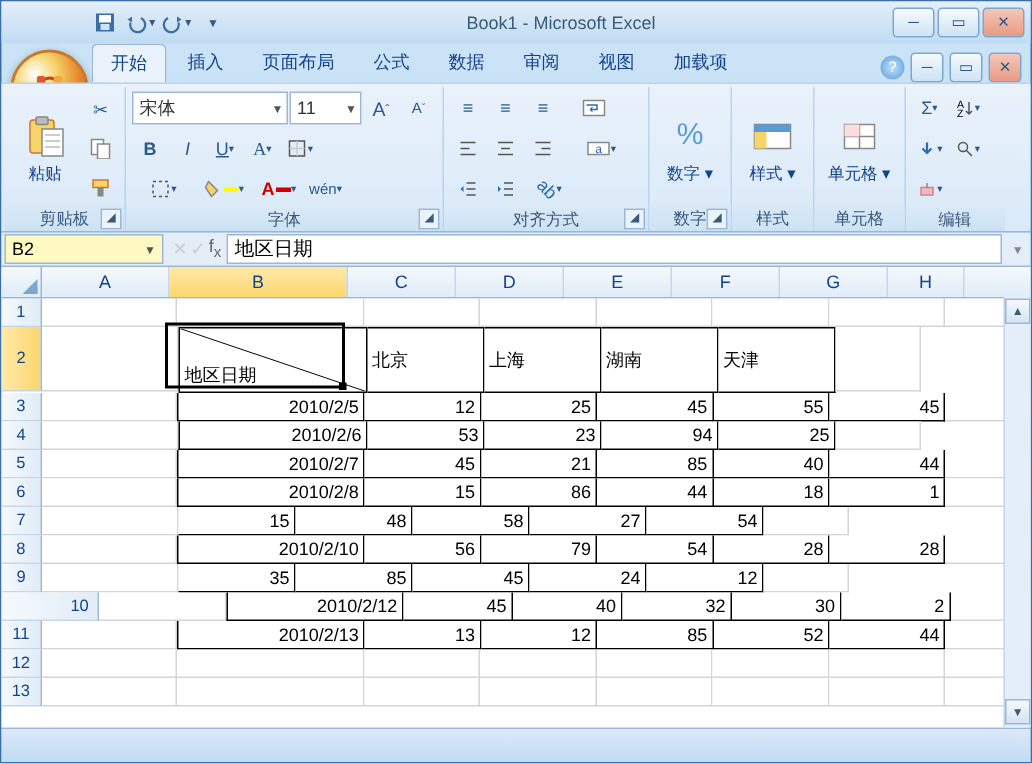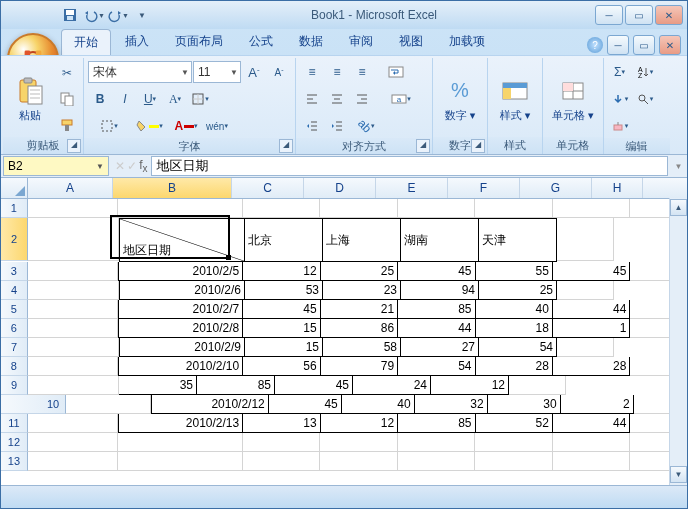--- a/index.html
+++ b/index.html
@@ -484,22 +484,22 @@
           <div class="cell tb num" style="width: 71px; height: 18px;">15</div>
           <div class="cell tb num" style="width: 71px; height: 18px;">86</div>
           <div class="cell tb num" style="width: 71px; height: 18px;">44</div>
           <div class="cell tb num" style="width: 71px; height: 18px;">18</div>
           <div class="cell tb num" style="width: 71px; height: 18px;">1</div>
           <div class="cell" style="width: 50px; height: 18px;"></div>
         </div>
         <div class="row">
           <div class="rowhead" style="height: 18px;">7</div>
           <div class="cell" style="width: 84px; height: 18px;"></div>
-          <div class="cell tb tb-left num" style="width: 118px; height: 18px;">2010/2/9</div>
           <div class="cell tb num" style="width: 71px; height: 18px;">15</div>
+          <div class="cell tb num" style="width: 71px; height: 18px;">48</div>
           <div class="cell tb num" style="width: 71px; height: 18px;">58</div>
           <div class="cell tb num" style="width: 71px; height: 18px; text-align: right;">27</div>
           <div class="cell tb num" style="width: 71px; height: 18px;">54</div>
           <div class="cell" style="width: 50px; height: 18px;"></div>
         </div>
         <div class="row">
           <div class="rowhead" style="height: 18px;">8</div>
           <div class="cell" style="width: 84px; height: 18px;"></div>
           <div class="cell tb tb-left num" style="width: 118px; height: 18px;">2010/2/10</div>
           <div class="cell tb num" style="width: 71px; height: 18px;">56</div>

